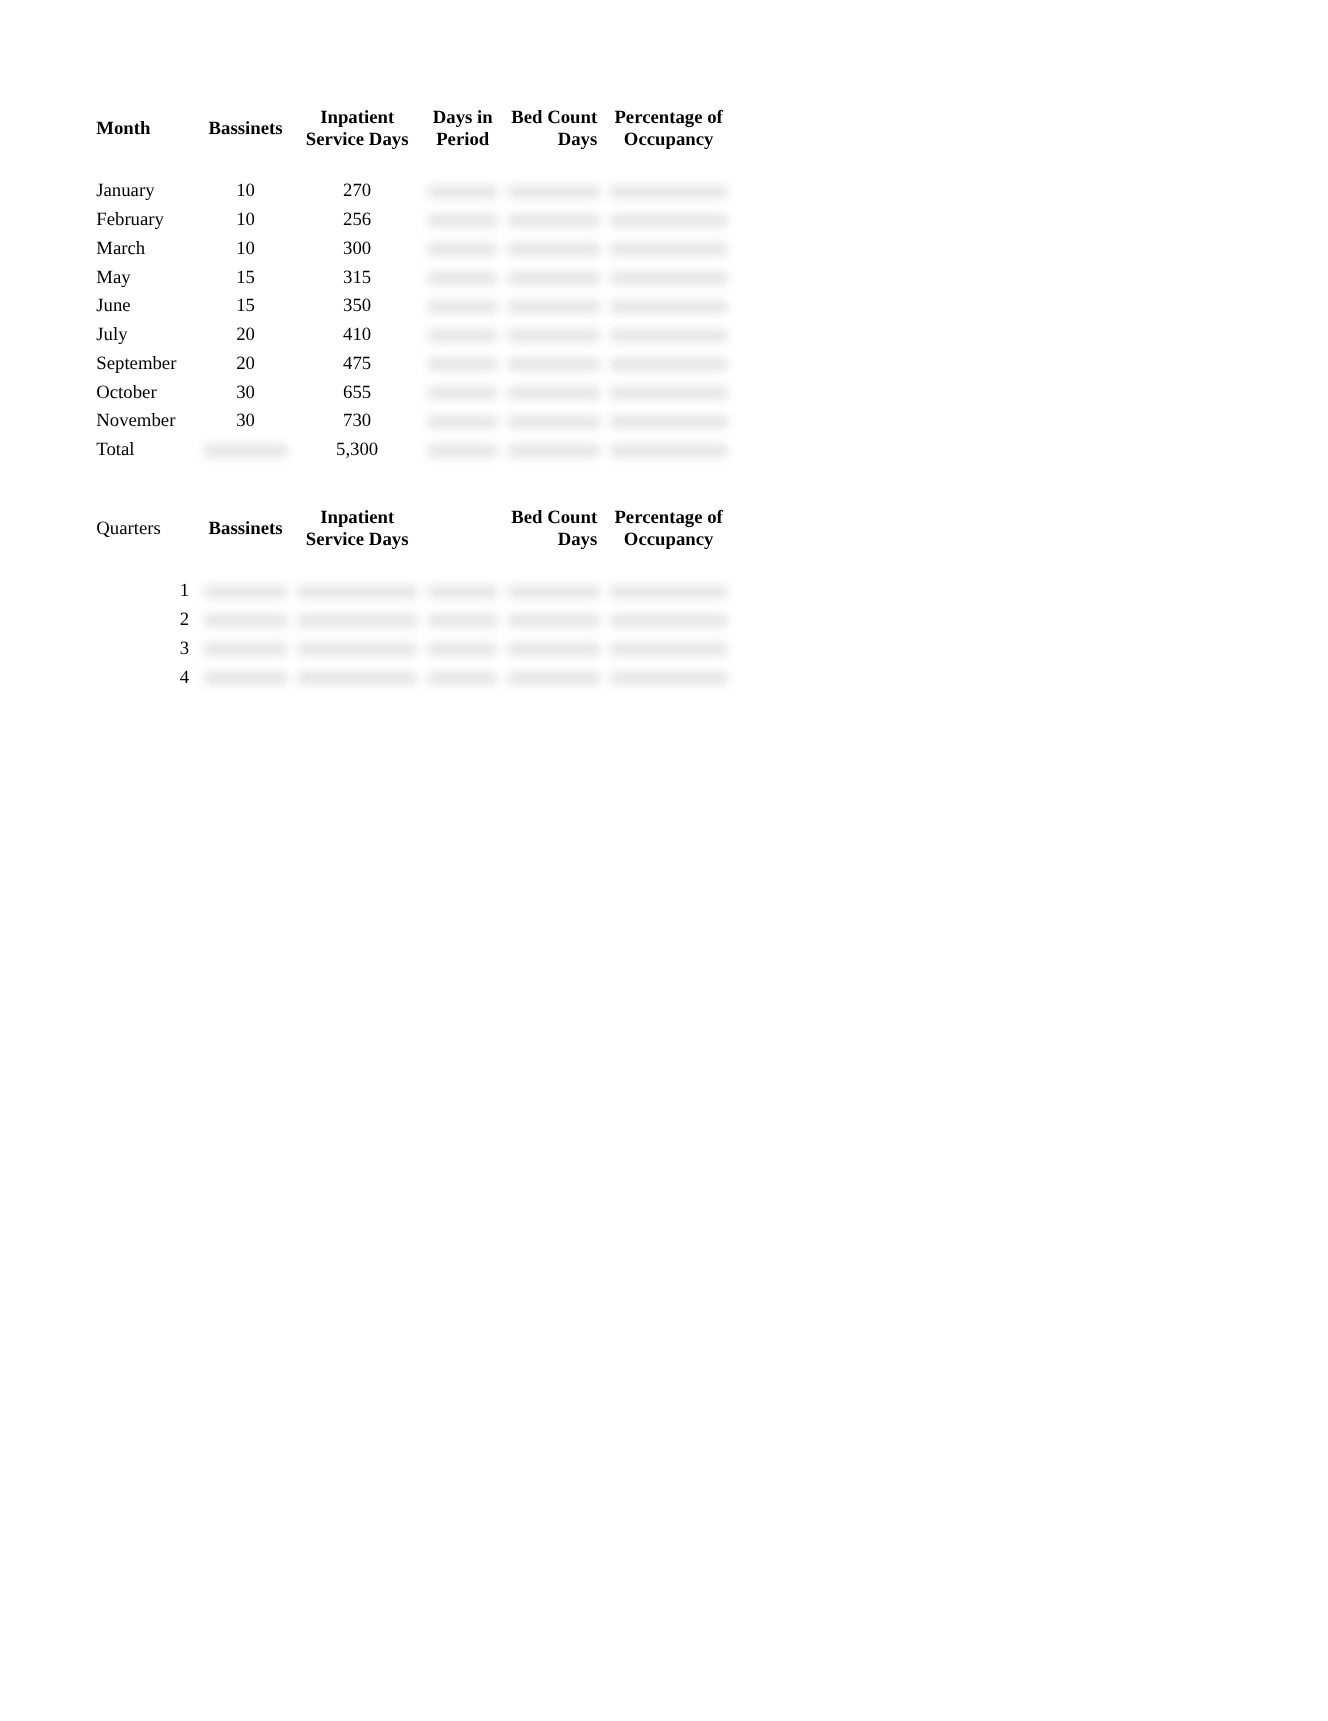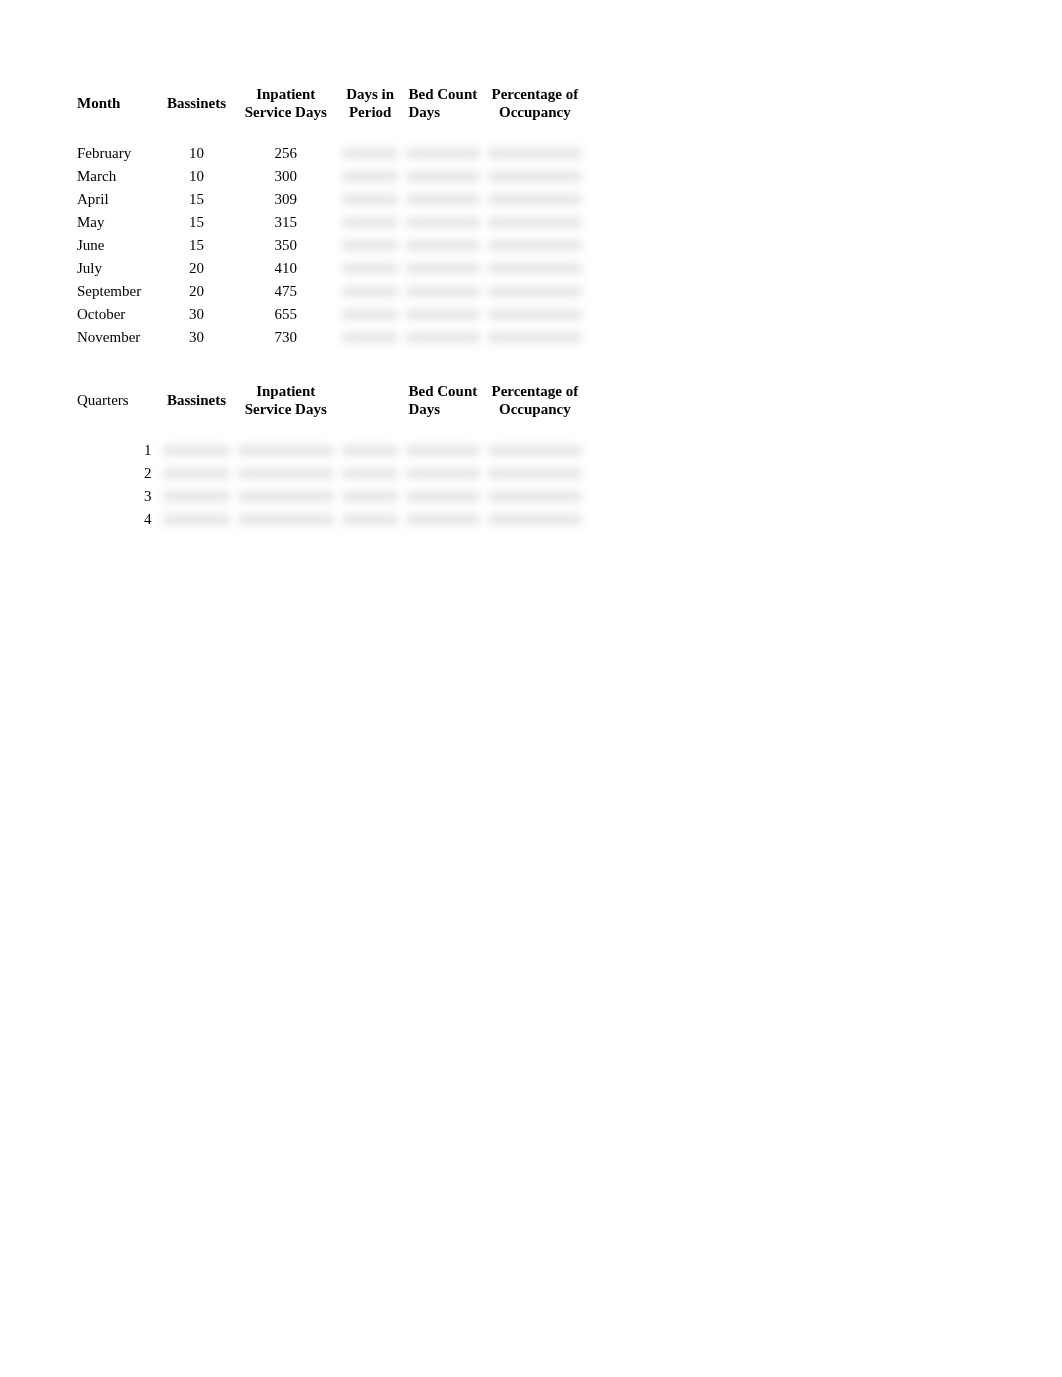--- a/index.html
+++ b/index.html
@@ -45,21 +45,21 @@
     .col-inpatient {
       width: 100px;
       text-align: center;
     }
     .col-days-period {
       width: 62px;
       text-align: center;
     }
     .col-bed-count {
       width: 78px;
-      text-align: left;
+      text-align: right;
     }
     .col-percentage {
       width: 98px;
       text-align: center;
     }
     tbody td {
       height: 23px;
       font-size: 15px;
     }
     tbody .month-cell {
@@ -113,44 +113,44 @@
         <th class="col-days-period">Days in Period</th>
         <th class="col-bed-count">Bed Count Days</th>
         <th class="col-percentage">Percentage of Occupancy</th>
       </tr>
     </thead>
     <tbody>
       <tr class="spacer-row">
           <td colspan="6"></td>
         </tr>
       <tr>
+        <td class="month-cell">January</td>
+        <td class="num-cell">10</td>
+        <td class="num-cell">270</td>
+        <td class="blur-cell"></td>
+        <td class="blur-cell"></td>
+        <td class="blur-cell"></td>
+      </tr>
+      <tr>
         <td class="month-cell">February</td>
         <td class="num-cell">10</td>
         <td class="num-cell">256</td>
         <td class="blur-cell"></td>
         <td class="blur-cell"></td>
         <td class="blur-cell"></td>
       </tr>
       <tr>
         <td class="month-cell">March</td>
         <td class="num-cell">10</td>
         <td class="num-cell">300</td>
         <td class="blur-cell"></td>
         <td class="blur-cell"></td>
         <td class="blur-cell"></td>
       </tr>
       <tr>
-        <td class="month-cell">April</td>
-        <td class="num-cell">15</td>
-        <td class="num-cell">309</td>
-        <td class="blur-cell"></td>
-        <td class="blur-cell"></td>
-        <td class="blur-cell"></td>
-      </tr>
-      <tr>
         <td class="month-cell">May</td>
         <td class="num-cell">15</td>
         <td class="num-cell">315</td>
         <td class="blur-cell"></td>
         <td class="blur-cell"></td>
         <td class="blur-cell"></td>
       </tr>
       <tr>
         <td class="month-cell">June</td>
         <td class="num-cell">15</td>
@@ -180,20 +180,28 @@
         <td class="num-cell">30</td>
         <td class="num-cell">655</td>
         <td class="blur-cell"></td>
         <td class="blur-cell"></td>
         <td class="blur-cell"></td>
       </tr>
       <tr>
         <td class="month-cell">November</td>
         <td class="num-cell">30</td>
         <td class="num-cell">730</td>
+        <td class="blur-cell"></td>
+        <td class="blur-cell"></td>
+        <td class="blur-cell"></td>
+      </tr>
+      <tr>
+        <td class="month-cell">Total</td>
+        <td class="blur-cell"></td>
+        <td class="num-cell">5,300</td>
         <td class="blur-cell"></td>
         <td class="blur-cell"></td>
         <td class="blur-cell"></td>
       </tr>
     </tbody>
   </table>
 </div>
 
 <div class="table-container">
   <table>

